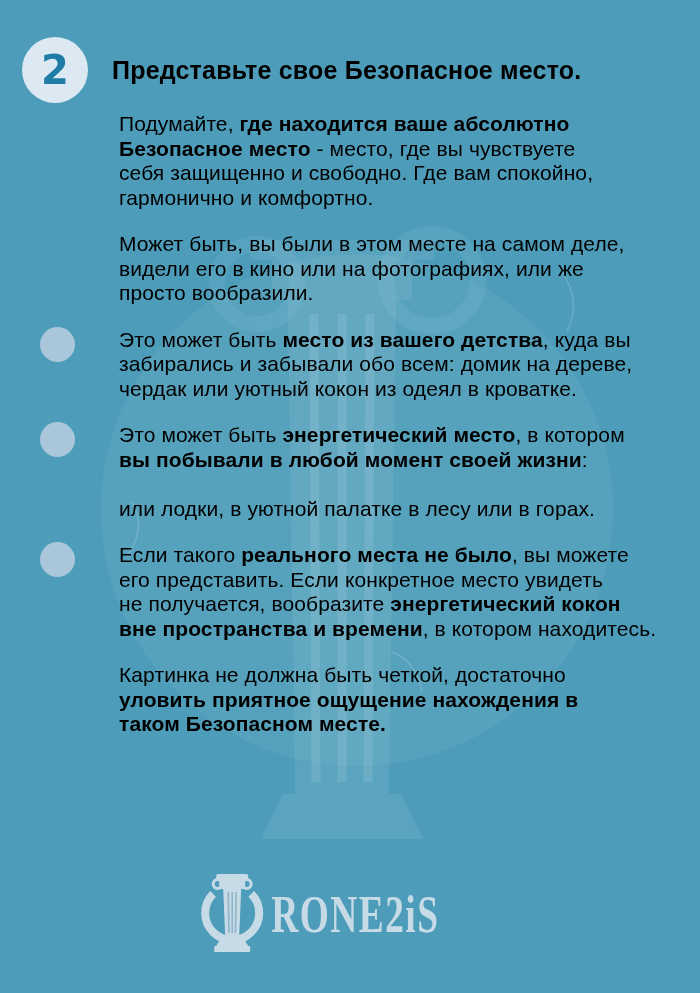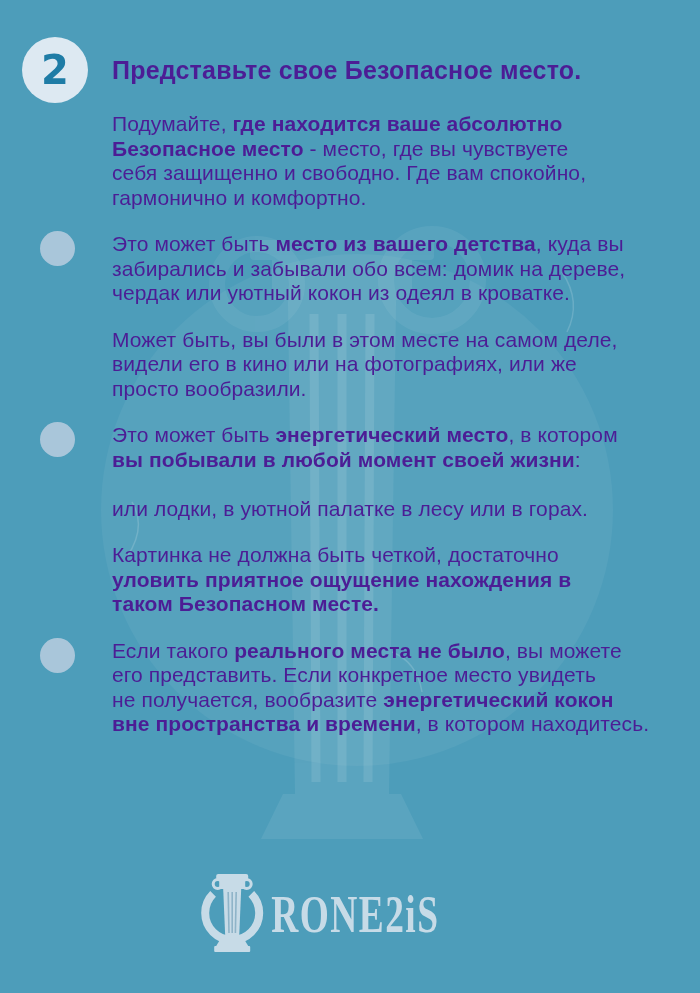--- a/index.html
+++ b/index.html
@@ -12,26 +12,26 @@
   .badge{
     position:absolute;left:22px;top:37px;width:66px;height:66px;border-radius:50%;
     background:#dde9f2;display:flex;align-items:center;justify-content:center;z-index:2;
   }
   .badge span{
     color:#1e7ca6;font-size:40px;font-weight:800;line-height:1;
     font-family:"DejaVu Sans",sans-serif;
   }
   .content{position:absolute;left:112px;top:55px;width:566px;z-index:1;}
   .content h1{
-    margin:0 0 27px 0;color:#4c1d95;font-size:25px;font-weight:700;letter-spacing:.2px;
+    margin:0 0 27px 0;color:#000000;font-size:25px;font-weight:700;letter-spacing:.2px;
     line-height:30px;white-space:nowrap;
   }
   .para{position:relative;margin-bottom:22px;}
   .para p{
-    margin:0;color:#4c1d95;font-size:21px;line-height:24.5px;font-weight:400;
+    margin:7px;color:#000000;font-size:21px;line-height:24.5px;font-weight:400;
     letter-spacing:.1px;white-space:nowrap;
   }
   .para .b{font-weight:700;}
   .dot{
     position:absolute;left:-72px;top:-1px;width:35px;height:35px;border-radius:50%;
     background:#a9c6da;
   }
   .logo{
     position:absolute;bottom:29px;left:50%;transform:translateX(-50%);
     display:flex;align-items:center;z-index:1;
@@ -78,36 +78,36 @@
     <span>2</span>
   </div>
 
   <div class="content">
     <h1>Представьте свое Безопасное место.</h1>
     <div id="paragraphs">
         <div class="para">
           <p><span>Подумайте, </span><span class="b">где находится ваше абсолютно</span><br><span class="b">Безопасное место</span><span> - место, где вы чувствуете</span><br><span>себя защищенно и свободно. Где вам спокойно,</span><br><span>гармонично и комфортно.</span></p>
         </div>
         <div class="para">
+          <p><span>Может быть, вы были в этом месте на самом деле,</span><br><span>видели его в кино или на фотографиях, или же</span><br><span>просто вообразили.</span></p>
+        </div>
+        <div class="para">
           <span class="dot"></span>
           <p><span>Это может быть </span><span class="b">место из вашего детства</span><span>, куда вы</span><br><span>забирались и забывали обо всем: домик на дереве,</span><br><span>чердак или уютный кокон из одеял в кроватке.</span></p>
-        </div>
-        <div class="para">
-          <p><span>Может быть, вы были в этом месте на самом деле,</span><br><span>видели его в кино или на фотографиях, или же</span><br><span>просто вообразили.</span></p>
         </div>
         <div class="para">
           <span class="dot"></span>
           <p><span>Это может быть </span><span class="b">энергетический место</span><span>, в котором</span><br><span class="b">вы побывали в любой момент своей жизни</span><span>:</span><br><br><span>или лодки, в уютной палатке в лесу или в горах.</span></p>
         </div>
         <div class="para">
-          <p><span>Картинка не должна быть четкой, достаточно</span><br><span class="b">уловить приятное ощущение нахождения в</span><br><span class="b">таком Безопасном месте.</span></p>
+          <span class="dot"></span>
+          <p><span>Если такого </span><span class="b">реального места не было</span><span>, вы можете</span><br><span>его представить. Если конкретное место увидеть</span><br><span>не получается, вообразите </span><span class="b">энергетический кокон</span><br><span class="b">вне пространства и времени</span><span>, в котором находитесь.</span></p>
         </div>
         <div class="para">
-          <span class="dot"></span>
-          <p><span>Если такого </span><span class="b">реального места не было</span><span>, вы можете</span><br><span>его представить. Если конкретное место увидеть</span><br><span>не получается, вообразите </span><span class="b">энергетический кокон</span><br><span class="b">вне пространства и времени</span><span>, в котором находитесь.</span></p>
+          <p><span>Картинка не должна быть четкой, достаточно</span><br><span class="b">уловить приятное ощущение нахождения в</span><br><span class="b">таком Безопасном месте.</span></p>
         </div>
       </div>
   </div>
 
   <div class="logo">
     <svg viewBox="0 0 74 98" width="74" height="98" aria-hidden="true">
       <path d="M 56.1 27.9 A 27 27 0 1 1 17.9 27.9" fill="none" stroke="#c7dbe7" stroke-width="8"></path>
       <g fill="#c7dbe7">
         <rect x="21" y="8" width="32" height="6" rx="2"></rect>
         <rect x="24" y="14" width="26" height="9"></rect>

